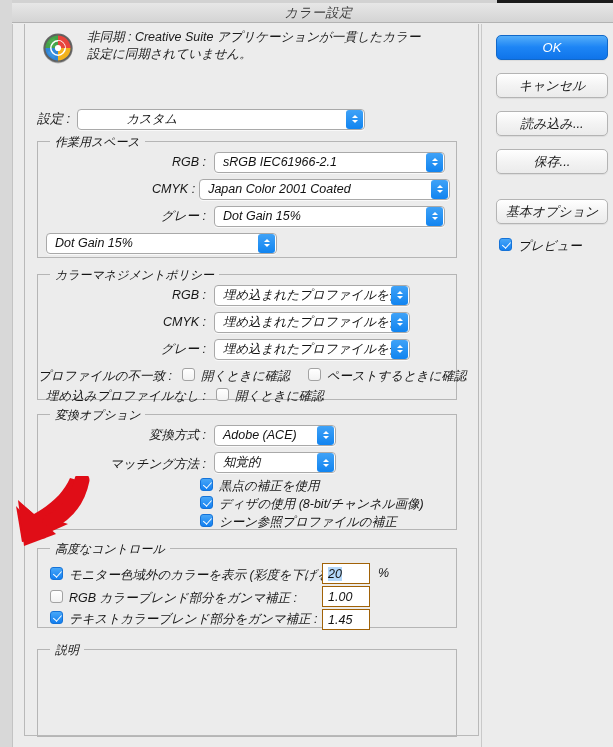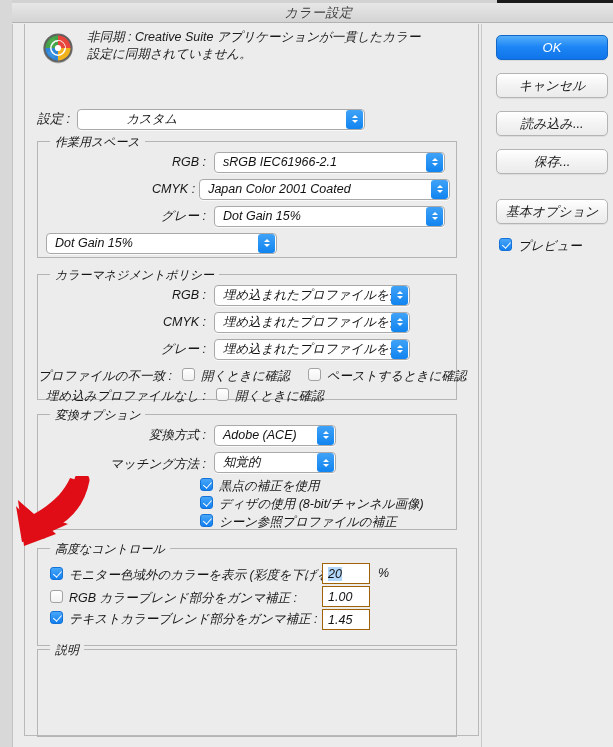--- a/index.html
+++ b/index.html
@@ -352,21 +352,21 @@
         <span class="box"></span>
         <span class="ctext">ディザの使用 (8-bit/チャンネル画像)</span>
       </span>
 
       <span class="cbx on" style="position:absolute; left:162px; top:99px;">
         <span class="box"></span>
         <span class="ctext">シーン参照プロファイルの補正</span>
       </span>
     </div>
 
-    <div class="group" style="left:24px; top:524px; width:420px; height:98px;">
+    <div class="group" style="left:24px; top:524px; width:420px; height:80px;">
       <span class="legend">高度なコントロール</span>
 
       <span class="cbx on" style="position:absolute; left:12px; top:18px;">
         <span class="box"></span>
         <span class="ctext">モニター色域外のカラーを表示 (彩度を下げる) :</span>
       </span>
       <div class="tfield" style="position:absolute; left:284px; top:14px; width:48px;">
         <span class="sel">20</span>
       </div>
       <span style="position:absolute; left:340px; top:17px; font-size:12.5px; color:#161616;">%</span>

